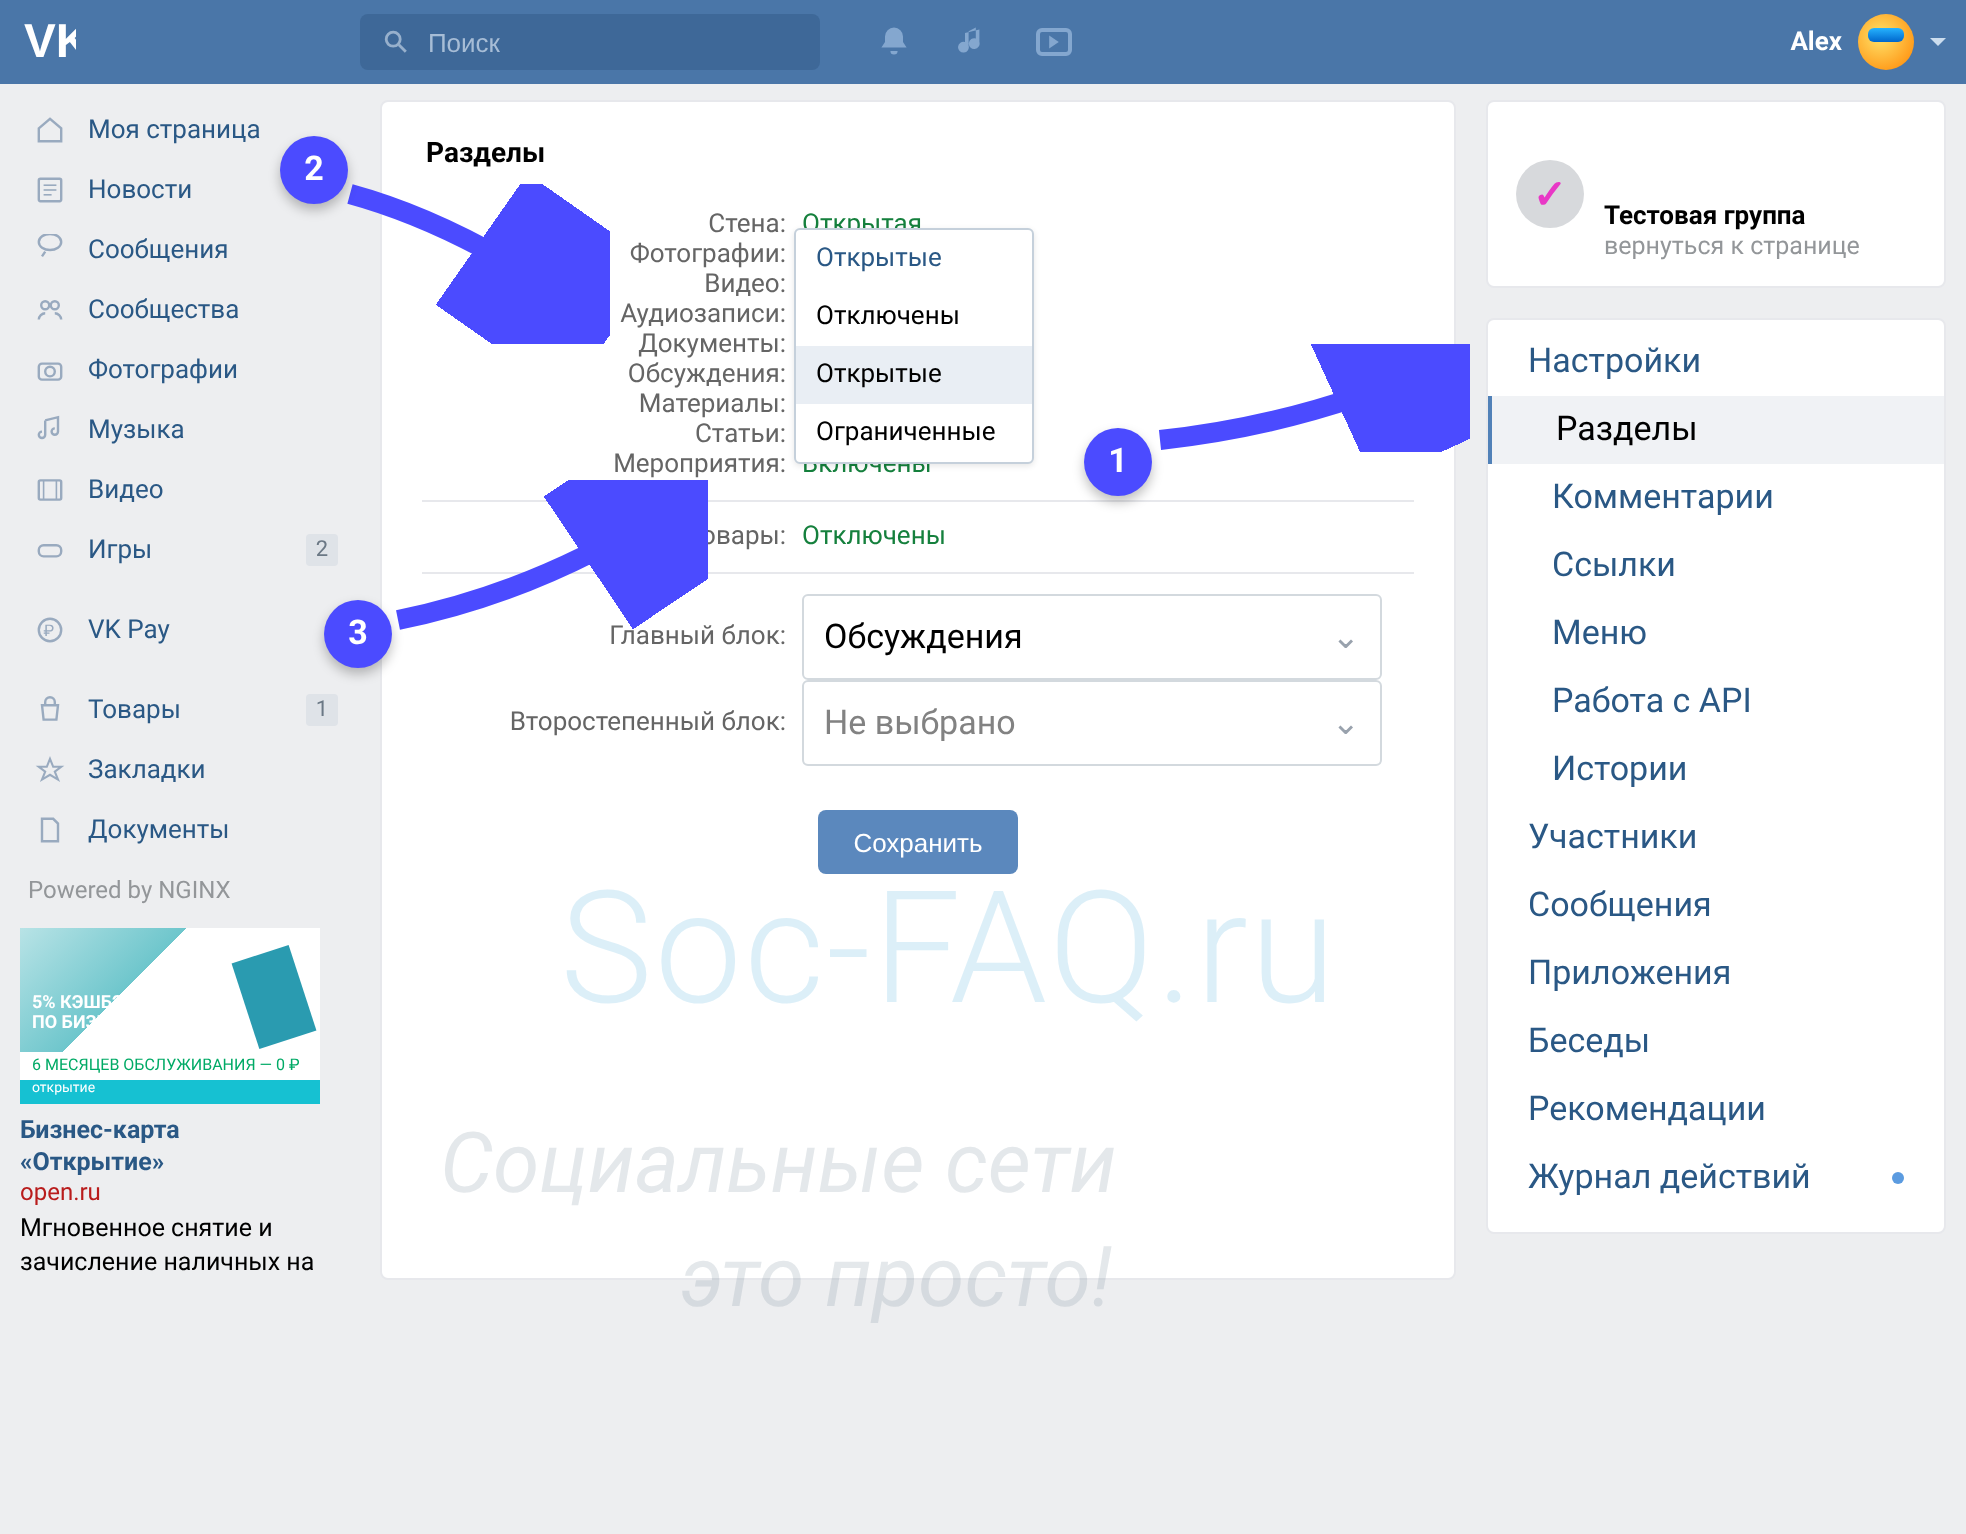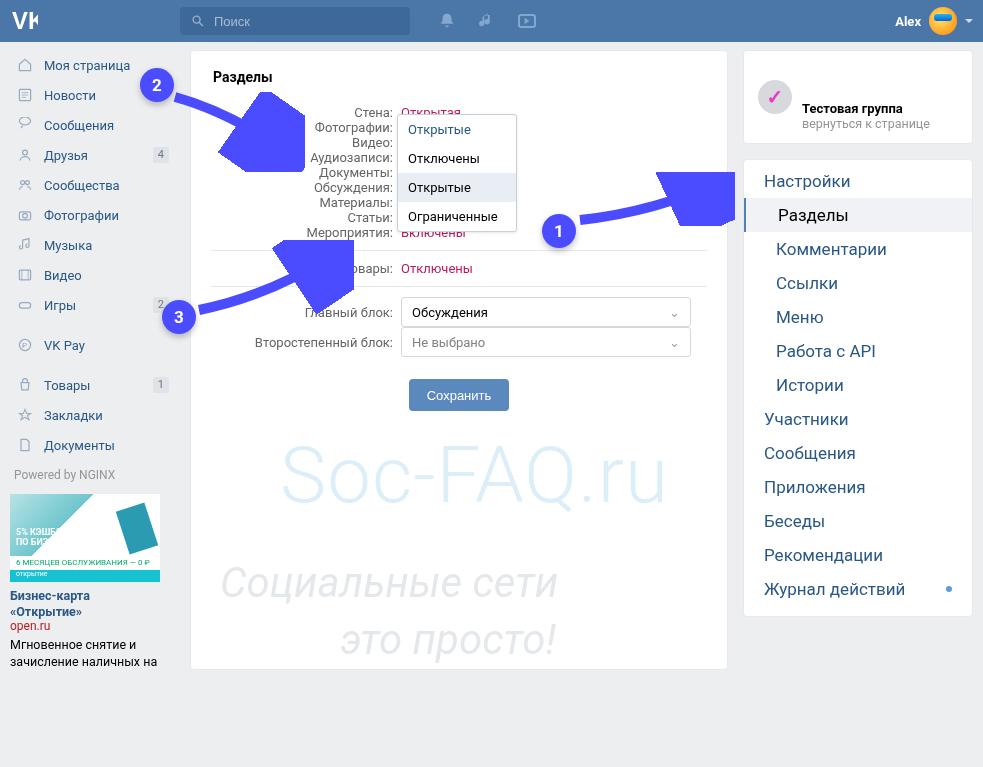--- a/index.html
+++ b/index.html
@@ -37,23 +37,23 @@
   .ad .ad-title { font-size:12.5px; color:#2a5885; font-weight:bold; padding-top:6px; line-height:1.25;}
   .ad .ad-dom { font-size:12px; color:#b91c1c; }
   .ad .ad-desc { font-size:12.5px; color:#000; line-height:1.3; padding-top:4px;}
 
   
   .card { background:#fff; border:1px solid #e7e8ec; border-radius:4px; }
   .main-card { padding: 0 20px 24px 20px; position:relative; }
   .main-card h2 { font-size:14px; font-weight:bold; padding:18px 0 20px 2px; }
   .form-rows { display:grid; grid-template-columns: 190px 1fr; row-gap: 0; align-items: center; }
   .form-label { text-align:right; color:#656565; font-size:13px; padding-right:8px;}
-  .form-value { color:#be185d; font-size:13px; cursor:pointer;}
+  .form-value { color:#15803d; font-size:13px; cursor:pointer;}
   .form-sep { grid-column: 1 / -1; border-top:1px solid #e7e8ec; margin: 10px 0; }
-  .sel { display:flex; align-items:center; justify-content:space-between; border:1px solid #d3d9de; border-radius:3px; height:30px; padding:0 10px; width:290px; color:#000; font-size:13px; background:#fff;}
+  .sel { display:flex; align-items:center; justify-content:space-between; border:1px solid #d3d9de; border-radius:3px; height:43px; padding:0 10px; width:290px; color:#000; font-size:17px; background:#fff;}
   .sel .ph { color:#828282;}
   .sel .chev { color:#99a2ad; }
   .save-row { display:flex; justify-content:center; padding-top:22px;}
   .save-btn { background:#5b88bd; color:#fff; border:none; border-radius:4px; height:32px; padding:0 18px; font-size:13px; cursor:pointer;}
 
   
   .dd-anchor { position:relative; }
   .dd { position:absolute; top:-6px; left:-4px; width:120px; background:#fff; border:1px solid #c5d0db; border-radius:3px; box-shadow:0 1px 3px rgba(0,0,0,.1); z-index:20;}
   .dd .dd-item { padding:7px 10px; font-size:13px; color:#000; cursor:pointer;}
   .dd .dd-item.sel-blue { color:#2a5885;}
@@ -149,30 +149,20 @@
         </span>
         <span>Новости</span>
       </a>
     <a href="#">
         <span class="nav-icon">
           <svg viewBox="0 0 20 20" width="16" height="16">
             <path fill="none" stroke="#99aabf" stroke-width="1.5" d="M3 5a7 5 0 1 0 14 0 7 5 0 1 0-14 0zM5 14l2-3"></path>
           </svg>
         </span>
         <span>Сообщения</span>
-      </a>
-    <a href="#">
-        <span class="nav-icon">
-          <svg viewBox="0 0 20 20" width="16" height="16">
-            <circle cx="10" cy="7" r="3" fill="none" stroke="#99aabf" stroke-width="1.5"></circle>
-            <path d="M4 17c0-3 3-5 6-5s6 2 6 5" fill="none" stroke="#99aabf" stroke-width="1.5"></path>
-          </svg>
-        </span>
-        <span>Друзья</span>
-        <span class="count">4</span>
       </a>
     <a href="#">
         <span class="nav-icon">
           <svg viewBox="0 0 20 20" width="16" height="16">
             <circle cx="7" cy="7" r="2.5" fill="none" stroke="#99aabf" stroke-width="1.5"></circle>
             <circle cx="13" cy="7" r="2.5" fill="none" stroke="#99aabf" stroke-width="1.5"></circle>
             <path d="M3 16c0-2 2-4 4-4m6 0c2 0 4 2 4 4" fill="none" stroke="#99aabf" stroke-width="1.5"></path>
           </svg>
         </span>
         <span>Сообщества</span>

